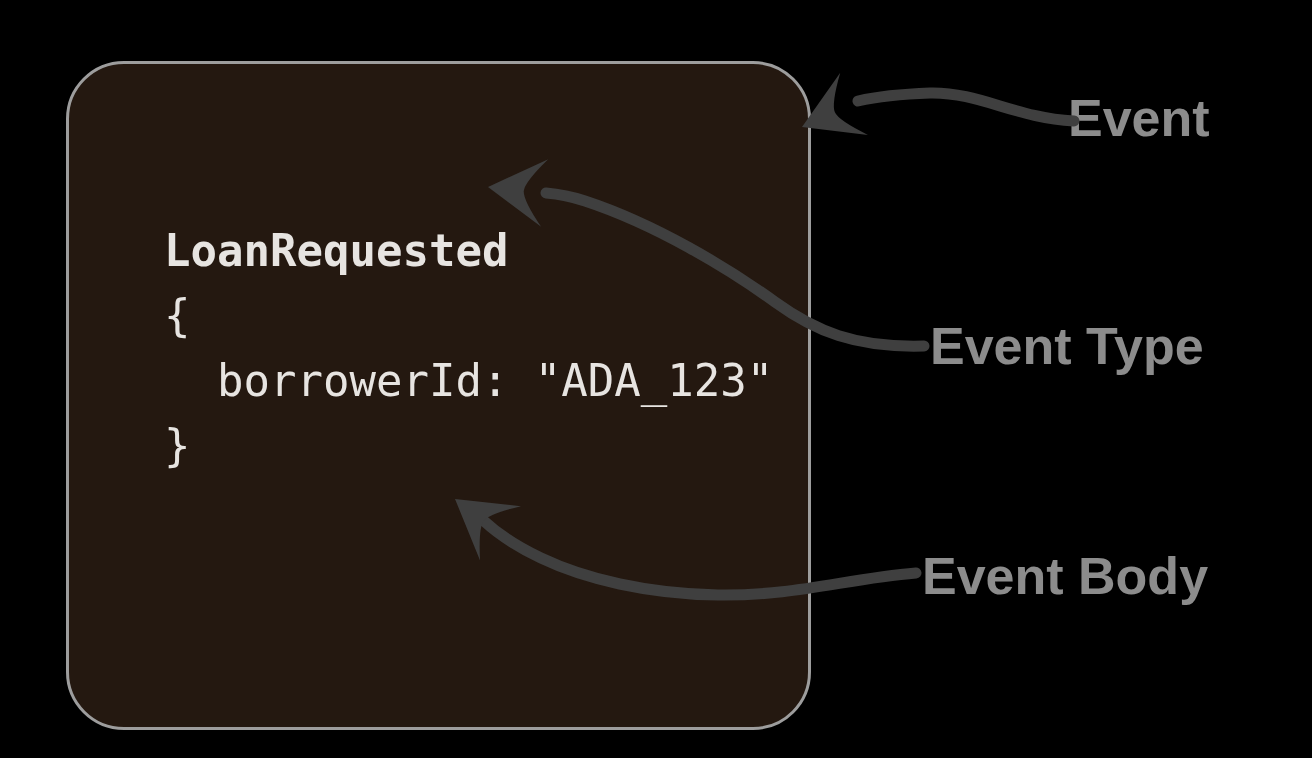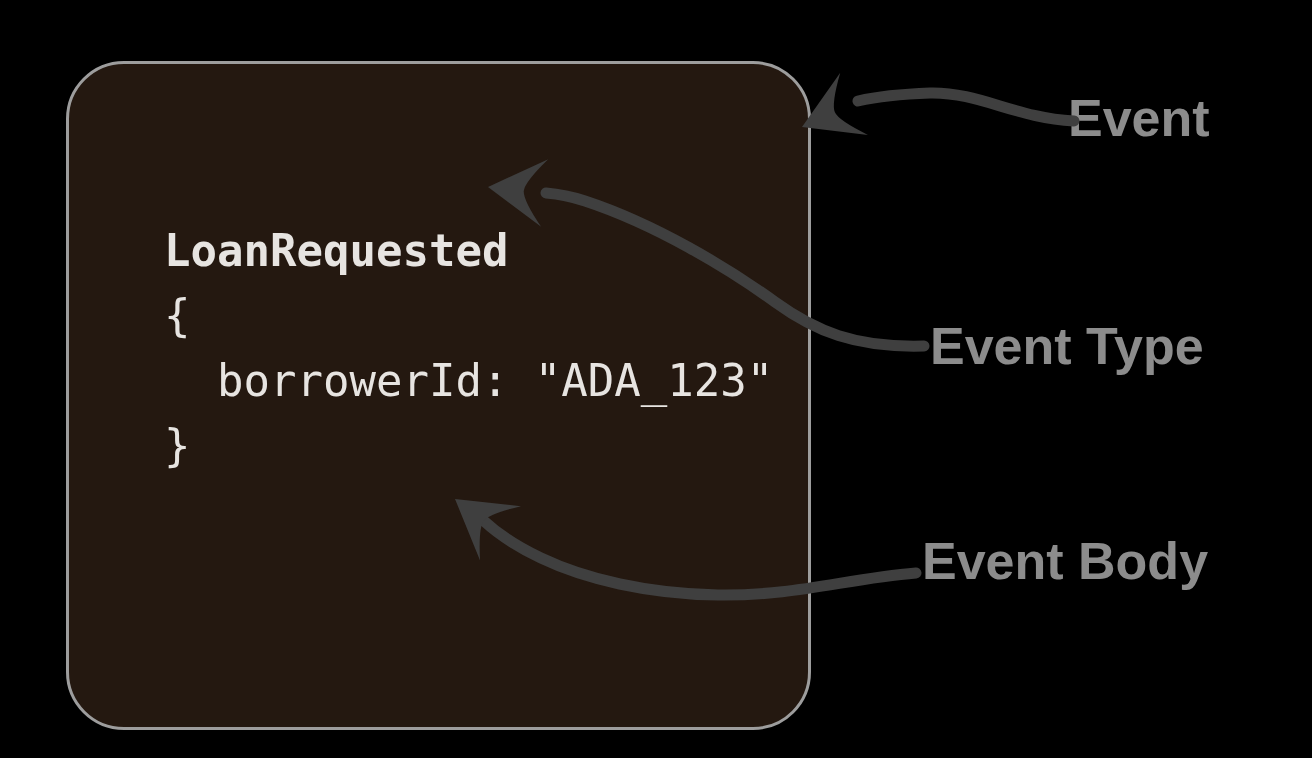--- a/index.html
+++ b/index.html
@@ -44,21 +44,21 @@
   }
   .annotation-label {
     position: absolute;
     color: #8c8c8c;
     font-size: 52px;
     font-weight: 700;
     white-space: nowrap;
   }
   .label-event      { left: 1068px; top: 88px;  }
   .label-event-type { left: 930px;  top: 316px; }
-  .label-event-body { left: 922px;  top: 531px; }
+  .label-event-body { left: 922px;  top: 546px; }
   .arrow-layer {
     position: absolute;
     left: 0;
     top: 0;
     width: 1312px;
     height: 758px;
     pointer-events: none;
   }
 </style>
 </head>

